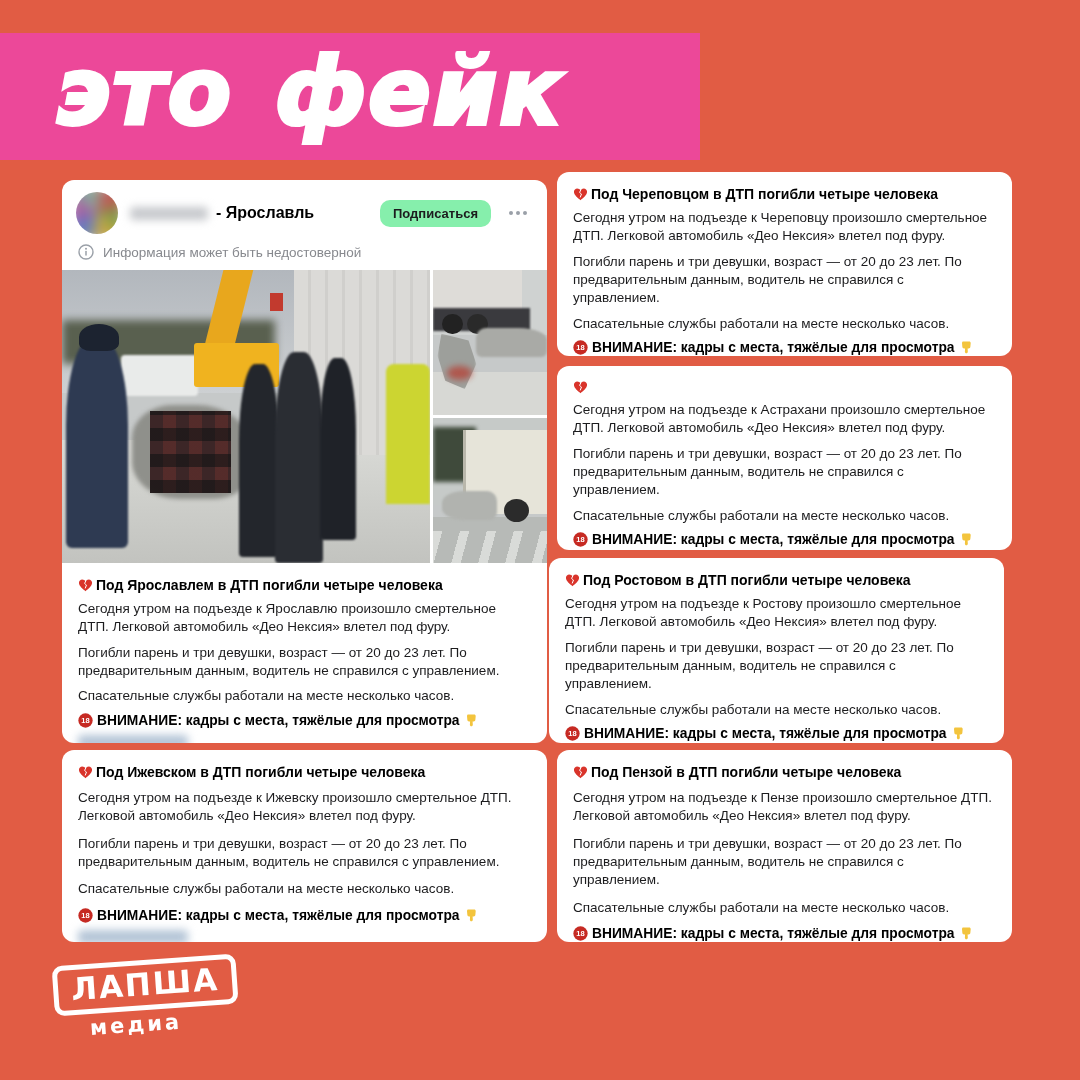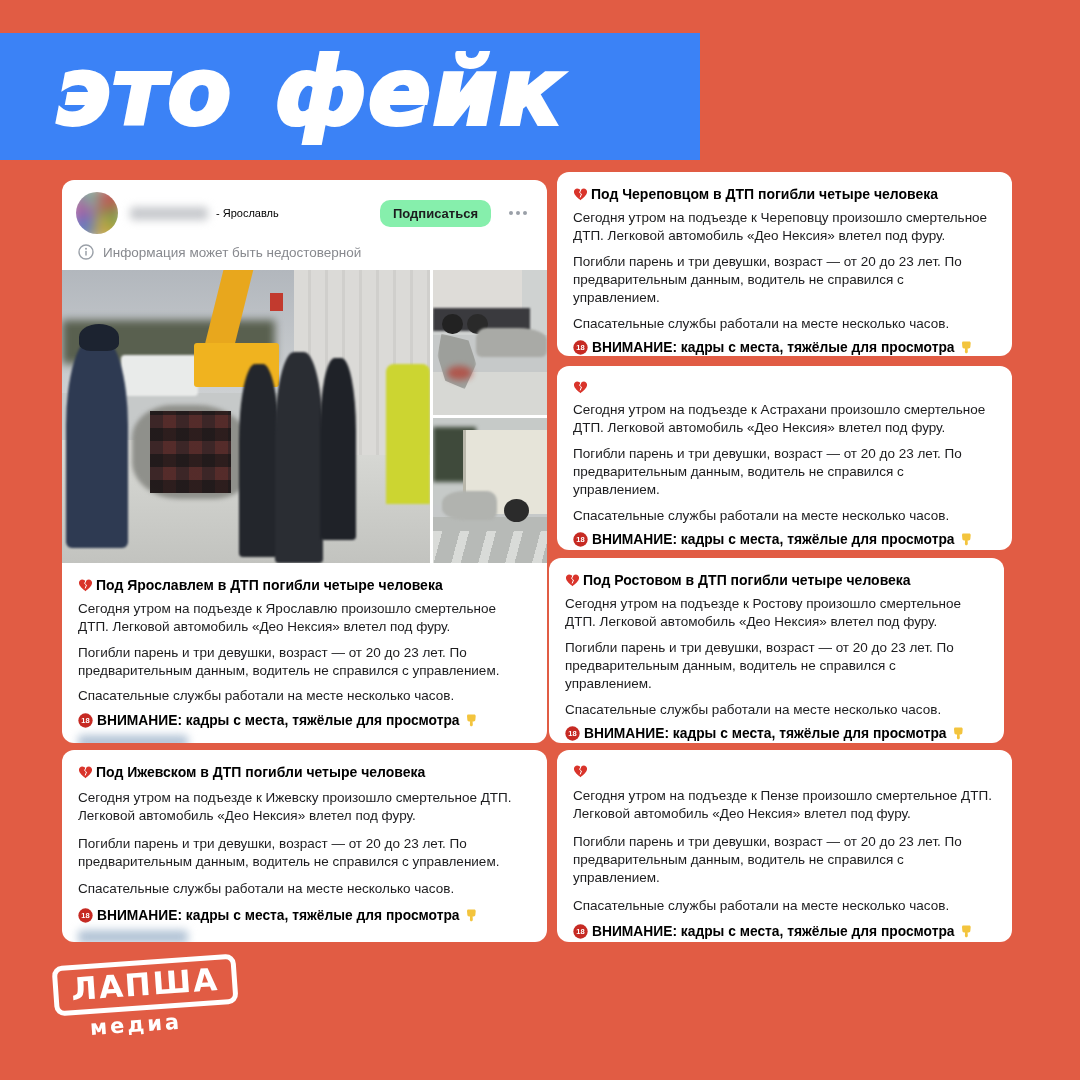--- a/index.html
+++ b/index.html
@@ -1,42 +1,42 @@
 <!DOCTYPE html>
 <html><head>
 <meta charset="utf-8">
 <style>
   html,body{margin:0;padding:0;background:#E15C44;}
   *{box-sizing:border-box;}
   .canvas{position:relative;width:1080px;height:1080px;background:#E15C44;overflow:hidden;
           font-family:"Liberation Sans",sans-serif;color:#1c1c1e;}
 
   
-  .banner{position:absolute;left:0;top:33px;width:700px;height:127px;background:#3b82f6;}
+  .banner{position:absolute;left:0;top:33px;width:700px;height:127px;background:#ec4899;}
   .banner-text{position:absolute;left:56px;top:50%;transform:translateY(-54%);
     font-family:"DejaVu Sans",sans-serif;font-weight:bold;font-style:italic;
     font-size:92px;color:#fff;-webkit-text-stroke:4px #fff;letter-spacing:2px;word-spacing:8px;white-space:nowrap;}
 
   
   .card{position:absolute;background:#fff;border-radius:12px;overflow:hidden;}
   .post-card{left:62px;top:180px;width:485px;height:563px;}
   .card-cherepovets{left:557px;top:172px;width:455px;height:184px;}
   .card-astrakhan{left:557px;top:366px;width:455px;height:184px;}
   .card-rostov{left:549px;top:558px;width:455px;height:185px;}
   .card-izhevsk{left:62px;top:750px;width:485px;height:192px;}
   .card-penza{left:557px;top:750px;width:455px;height:192px;}
 
   
   .ph-row{display:flex;align-items:center;padding:12px 16px 4px 14px;}
   .avatar{width:42px;height:42px;border-radius:50%;overflow:hidden;position:relative;flex:0 0 auto;}
   .avatar-blur{position:absolute;inset:-6px;filter:blur(6px);
     background:conic-gradient(from 40deg,#c95050,#7a9e4e,#d0a83c,#5b7ec9,#b05a9e,#7fb3a0,#c95050);}
   .name-wrap{display:flex;align-items:center;margin-left:12px;flex:1 1 auto;min-width:0;}
   .name-blur{width:78px;height:13px;border-radius:4px;background:#c6c8cc;filter:blur(4px);}
-  .group-label{margin-left:8px;font-weight:normal;font-size:11px;color:#000;white-space:nowrap;}
+  .group-label{margin-left:8px;font-weight:bold;font-size:16px;color:#000;white-space:nowrap;}
   .subscribe-btn{flex:0 0 auto;background:#86efac;border:none;border-radius:10px;
     padding:6px 13px;font-family:inherit;font-weight:bold;font-size:13px;color:#1c1c1e;cursor:pointer;}
   .ellipsis{flex:0 0 auto;margin-left:18px;margin-right:4px;display:flex;gap:3px;cursor:pointer;}
   .ellipsis i{width:4px;height:4px;border-radius:50%;background:#9aa0a8;}
   .notice-row{display:flex;align-items:center;gap:9px;padding:6px 20px 10px 16px;color:#87898e;font-size:13.5px;}
 
   
   .collage{display:flex;gap:3px;height:293px;}
   .photo{position:relative;overflow:hidden;background:#c6c9c9;}
   .photo-main{width:368px;height:100%;}
@@ -310,20 +310,21 @@
     </div>
   </div>
 
   <div class="card card-penza">
     <div class="nb">
       <div class="nb-title">
         <svg class="ic" width="15" height="14" viewBox="0 0 24 22">
             <path d="M12 21C8 17.5 1.5 13 1.5 7.5 1.5 4 4 2 6.8 2 9 2 10.8 3.2 12 5c1.2-1.8 3-3 5.2-3C20 2 22.5 4 22.5 7.5 22.5 13 16 17.5 12 21Z" fill="#d9342b"></path>
             <path d="M13 3.5l-2.5 5 3 2.5-2 5.5" stroke="#fff" stroke-width="1.6" fill="none"></path>
           </svg>
+        <span>Под Пензой в ДТП погибли четыре человека</span>
       </div>
       <p class="nb-p">Сегодня утром на подъезде к Пензе произошло смертельное ДТП. Легковой автомобиль «Део Нексия» влетел под фуру.</p>
       <p class="nb-p">Погибли парень и три девушки, возраст — от 20 до 23 лет. По предварительным данным, водитель не справился с управлением.</p>
       <p class="nb-p">Спасательные службы работали на месте несколько часов.</p>
       <div class="nb-warn">
         <svg class="ic" width="15" height="15" viewBox="0 0 18 18">
             <circle cx="9" cy="9" r="8.6" fill="#c62a23"></circle>
             <text x="9" y="12.4" text-anchor="middle" font-family="Liberation Sans,sans-serif" font-size="9" font-weight="bold" fill="#fff">18</text>
           </svg>
         <span>ВНИМАНИЕ: кадры с места, тяжёлые для просмотра</span>

